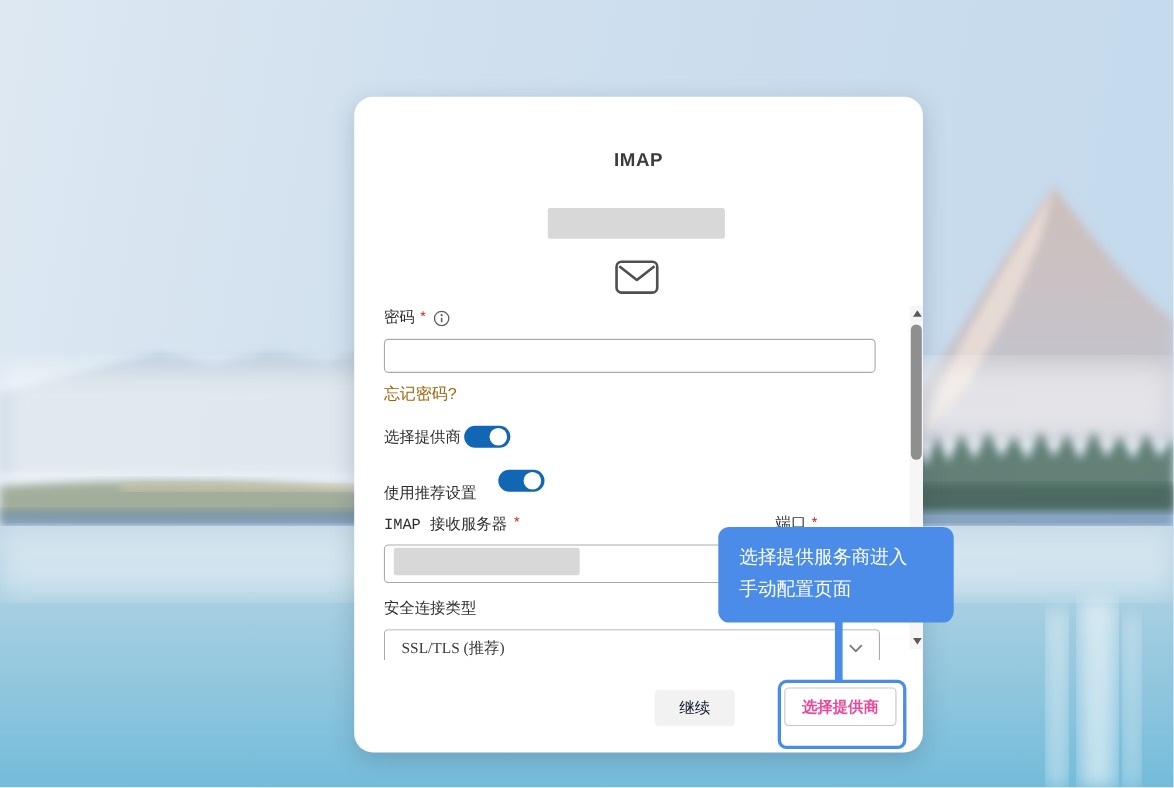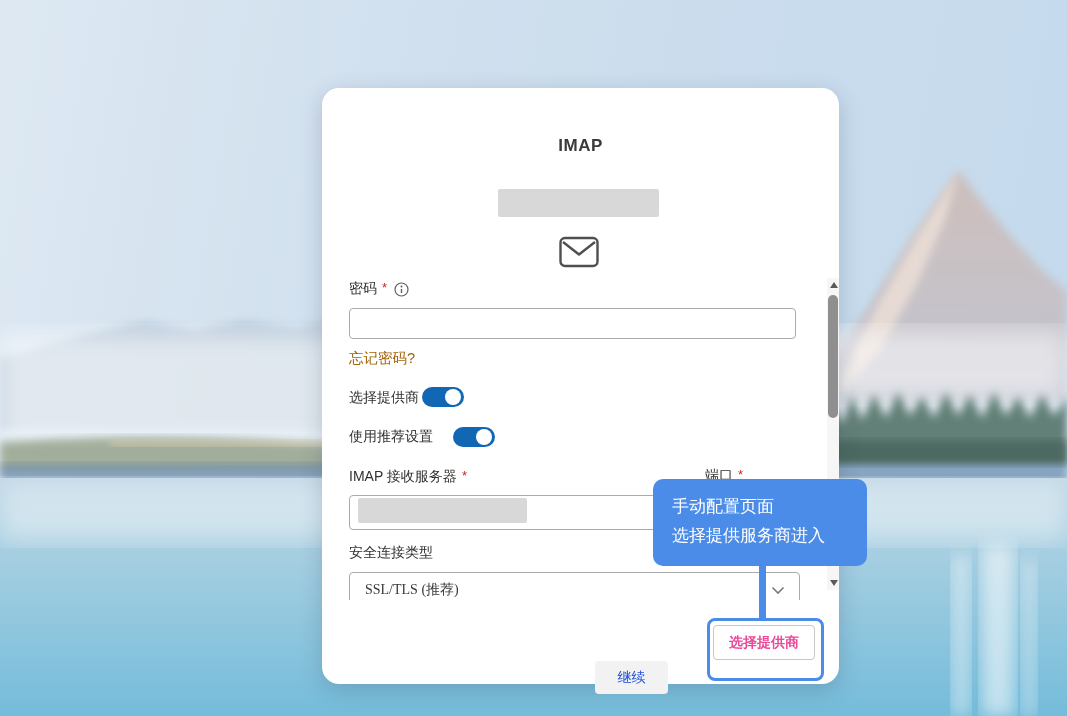--- a/index.html
+++ b/index.html
@@ -45,21 +45,21 @@
   
   .sb-track { position:absolute; left:505px; top:190px; width:12px; height:312px; background:#f6f6f6; }
   .sb-thumb { position:absolute; left:506px; top:207px; width:10px; height:123px; background:#8f8f8f; border-radius:5px; cursor:pointer; }
   .sb-arrow { position:absolute; left:508px; width:0; height:0; border-left:4px solid transparent;
               border-right:4px solid transparent; cursor:pointer; }
   .sb-up   { top:194px; border-bottom:6px solid #5a5a5a; }
   .sb-down { top:492px; border-top:6px solid #5a5a5a; }
 
   .btn { position:absolute; border-radius:4px; font-size:14px; display:flex; align-items:center;
          justify-content:center; cursor:pointer; }
-  .btn-continue { left:273px; top:539px; width:73px; height:33px; background:#f2f2f2; color:#1d4ed8;margin-top:34px; }
+  .btn-continue { left:273px; top:539px; width:73px; height:33px; background:#f2f2f2; color:#0f172a; }
   .btn-provider { left:391px; top:537px; width:102px; height:35px; background:#fff;
                   border:1px solid #c6c6c6; color:#ec4899; font-weight:bold; }
 
   
   .tooltip { position:absolute; left:653px; top:479px; width:214px; height:87px;
              background:#4a8ce8; border-radius:10px; color:#fff; font-size:17px;
              line-height:29px; padding:13px 0 0 19px; }
   .connector { position:absolute; left:759px; top:563px; width:7px; height:57px; background:#4a8ce8; }
   .highlight-box { position:absolute; left:707px; top:618px; width:117px; height:63px;
                    border:3px solid #4a8ce8; border-radius:8px; }
@@ -141,26 +141,26 @@
     </div>
     <input class="text-input pw-input" type="password" style="">
 
     <a class="link">忘记密码?</a>
 
     <div class="toggle-label" style="left:27px; top:301px;">选择提供商</div>
     <div class="toggle" style="left:100px; top:299px;">
       <span class="knob"></span>
     </div>
 
-    <div class="toggle-label" style="left:27px; top:340px;">使用推荐设置</div>
+    <div class="toggle-label" style="left:27px; top:352px;">使用推荐设置</div>
     <div class="toggle" style="left:131px; top:339px;">
       <span class="knob"></span>
     </div>
 
-    <div class="field-label" style="left:27px; top:380px;">
+    <div class="field-label" style="left:27px; top:380px;font-family:Liberation Mono, monospace;">
       <span>IMAP 接收服务器</span>
       <span class="req">*</span>
     </div>
     <div class="field-label" style="left:383px; top:379px;align-items:center;">
       <span>端口</span>
       <span class="req">*</span>
     </div>
     <input class="text-input server-input" type="text" style="">
     <input class="text-input port-input" type="text" style="">
     <div class="redacted redacted-server"></div>
@@ -181,18 +181,18 @@
     <div class="sb-arrow sb-up"></div>
     <div class="sb-thumb"></div>
     <div class="sb-arrow sb-down"></div>
 
     <div class="btn btn-continue">继续</div>
     <div class="btn btn-provider">选择提供商</div>
   </div>
 
   <div class="connector"></div>
   <div class="tooltip">
+    <div>选择提供服务商进入</div>
     <div>手动配置页面</div>
-    <div>选择提供服务商进入</div>
   </div>
   <div class="highlight-box"></div>
 
 </div>
 
 </body></html>

